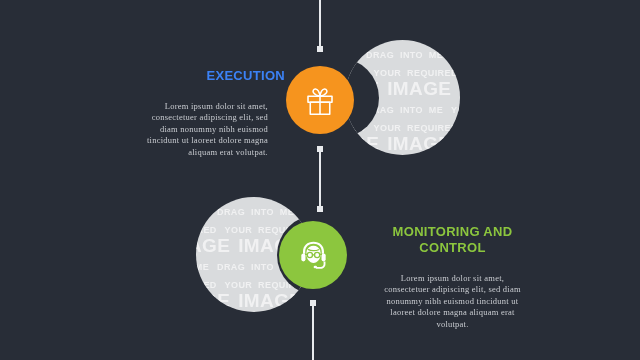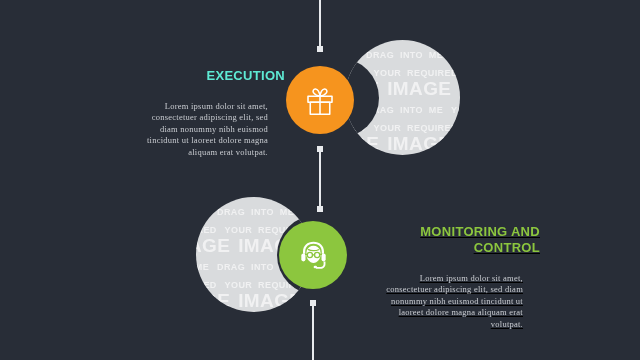--- a/index.html
+++ b/index.html
@@ -42,21 +42,21 @@
     font-family:"Liberation Sans",sans-serif;
     font-weight:bold;font-size:13px;letter-spacing:.3px;
     line-height:16px;margin:0 0 6px 0;
   }
   .body{
     font-family:"Liberation Serif",serif;
     font-size:8.5px;line-height:11.4px;
     color:#c9ccd1;letter-spacing:.25px;margin:17px;
   }
   .ta-r{text-align:right;}
-  .ta-l{text-align:right;text-decoration:underline;}
+  .ta-l{text-align:center;}
 </style>
 </head>
 <body style="background: rgb(40, 45, 55);">
 
 <div id="stage">
 
   <div class="tl-line" style="top:0px;height:48px;"></div>
   <div class="tl-node" style="top:46px;"></div>
 
   <div class="tl-node" style="top:146px;"></div>
@@ -93,21 +93,21 @@
         <rect x="8" y="19" width="32" height="8"></rect>
         <rect x="11" y="27" width="26" height="16"></rect>
         <line x1="24" y1="19" x2="24" y2="43"></line>
         <path d="M24 19 C24 19 18 18 15.5 14.5 C13.8 12.1 15.3 9.2 18 9.4 C21.3 9.7 23.4 14.9 24 19 Z"></path>
         <path d="M24 19 C24 19 30 18 32.5 14.5 C34.2 12.1 32.7 9.2 30 9.4 C26.7 9.7 24.6 14.9 24 19 Z"></path>
       </g>
     </svg>
   </div>
 
   <div class="txt ta-r" style="left:120px;top:68px;width:165px;">
-    <div class="head" id="h0" style="color: #5eead4;">EXECUTION</div>
+    <div class="head" id="h0" style="color: #3b82f6;">EXECUTION</div>
     <p class="body">Lorem ipsum dolor sit amet, consectetuer adipiscing elit, sed diam nonummy nibh euismod tincidunt ut laoreet dolore magna aliquam erat volutpat.</p>
   </div>
 
   <div class="img-circle" style="left:196px;top:197px;width:115px;height:115px;">
     <div class="wm">
       <span class="big">IMAGE</span>
       <span class="big">IMAGE</span>
       <span class="sml">DRAG INTO ME</span>
       <span class="sml">DRAG INTO ME</span>
       <span class="sml">YOUR REQUIRED</span>

